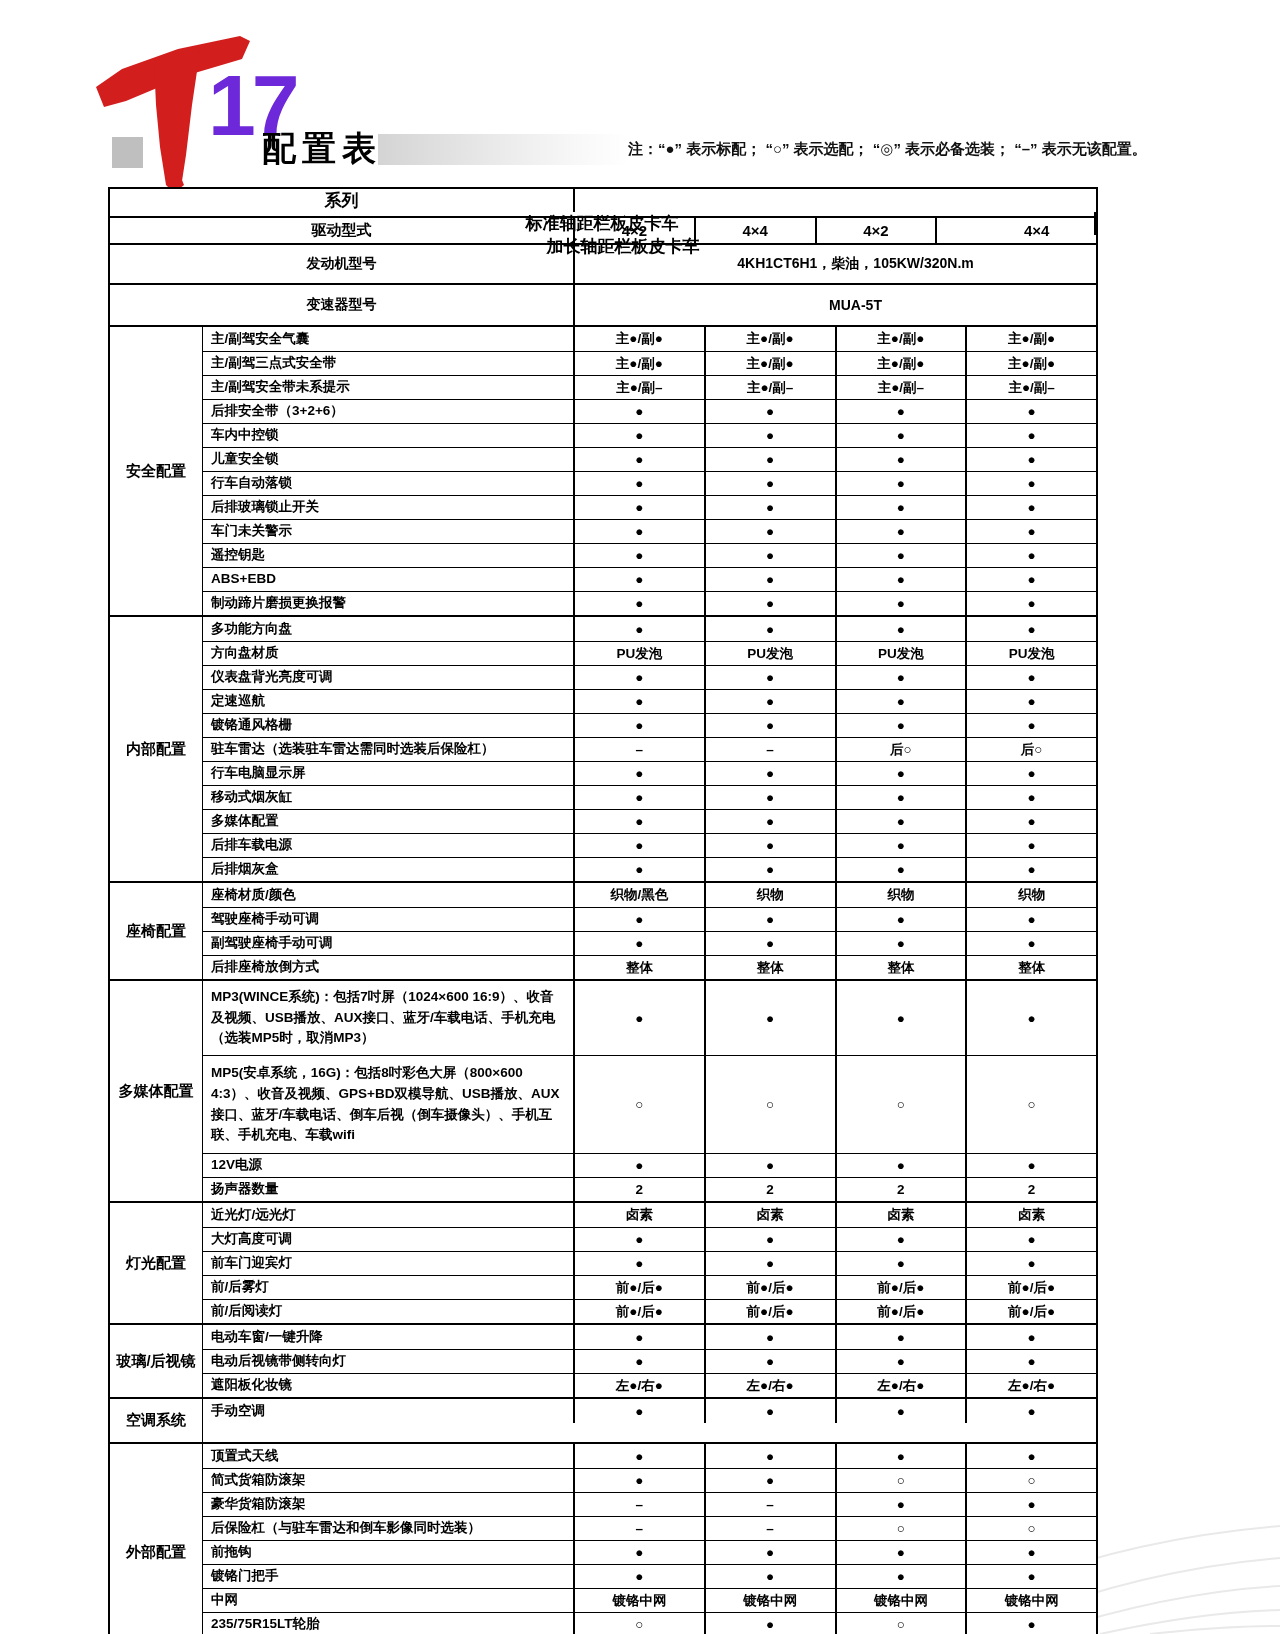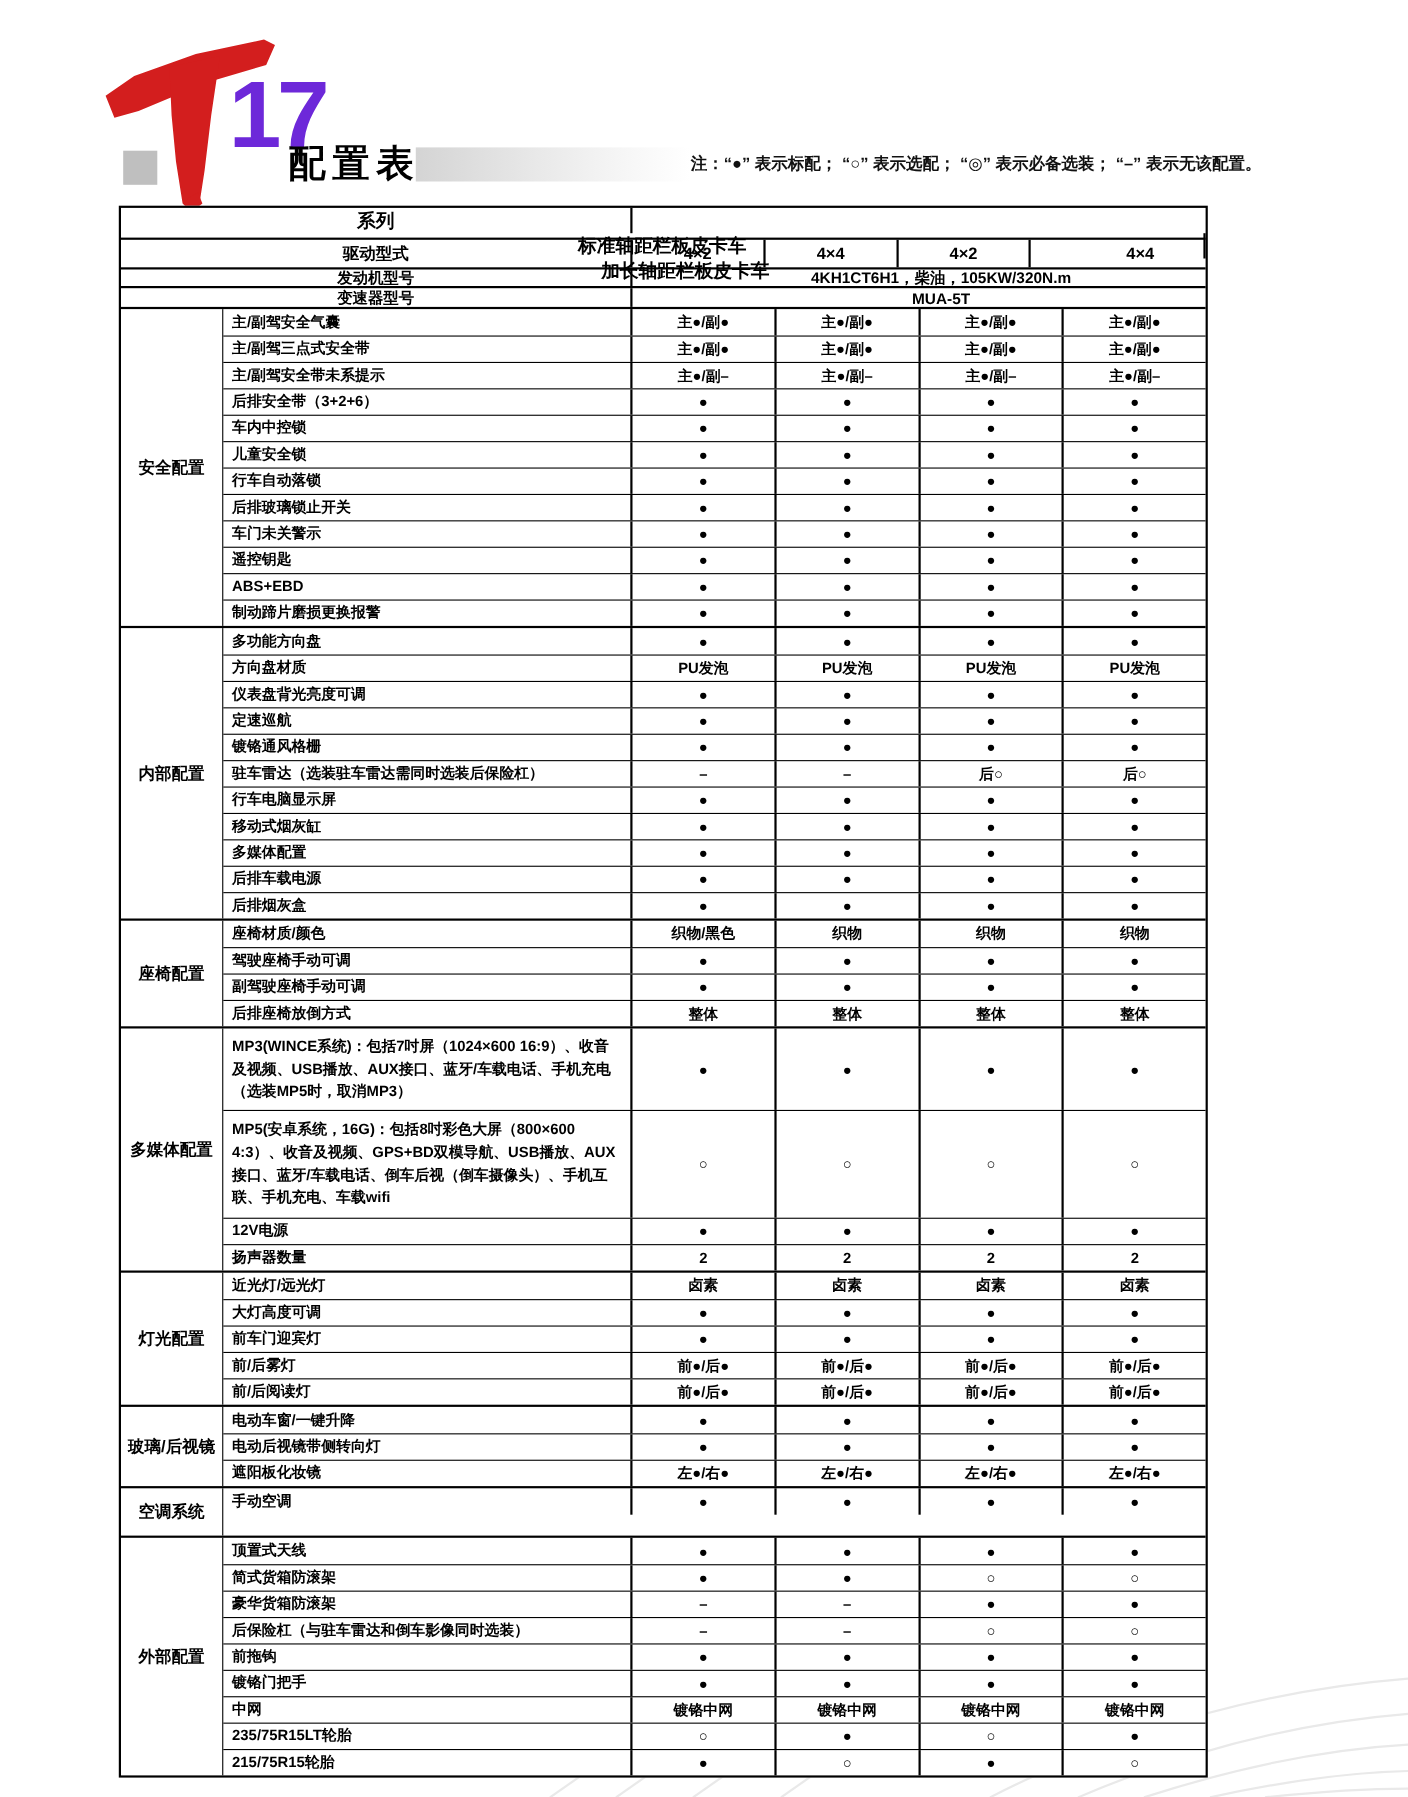--- a/index.html
+++ b/index.html
@@ -38,21 +38,21 @@
   .hrow { display:flex; border-bottom:2px solid #000; }
   .hrow:last-of-type { border-bottom:2px solid #000; }
   .hcell {
     display:flex; align-items:center; justify-content:center; text-align:center;
   }
   .hcell.left-span { width:465px; border-right:2px solid #000; }
   .hcell.v { flex:1; border-right:2px solid #000; }
   .hcell.v:last-child { border-right:none;margin-left:40px; }
   .row1 { height:29px; font-size:17px;flex-direction:column; }
   .row2 { height:27px; font-size:15px; }
-  .row3, .row4 { height:17px; font-size:14px; }
+  .row3, .row4 { height:40px; font-size:14px; }
   .row4 { border-bottom:none; }
 
   .tbody { border-top:2px solid #000; }
   .section { display:flex; border-bottom:2px solid #000; }
   .section:last-child { border-bottom:none; }
   .cat-cell {
     width:93px; display:flex; align-items:center; justify-content:center;
     text-align:center; font-size:15px; font-weight:bold;
     border-right:1px solid #000; padding:12px 2px;
   }

